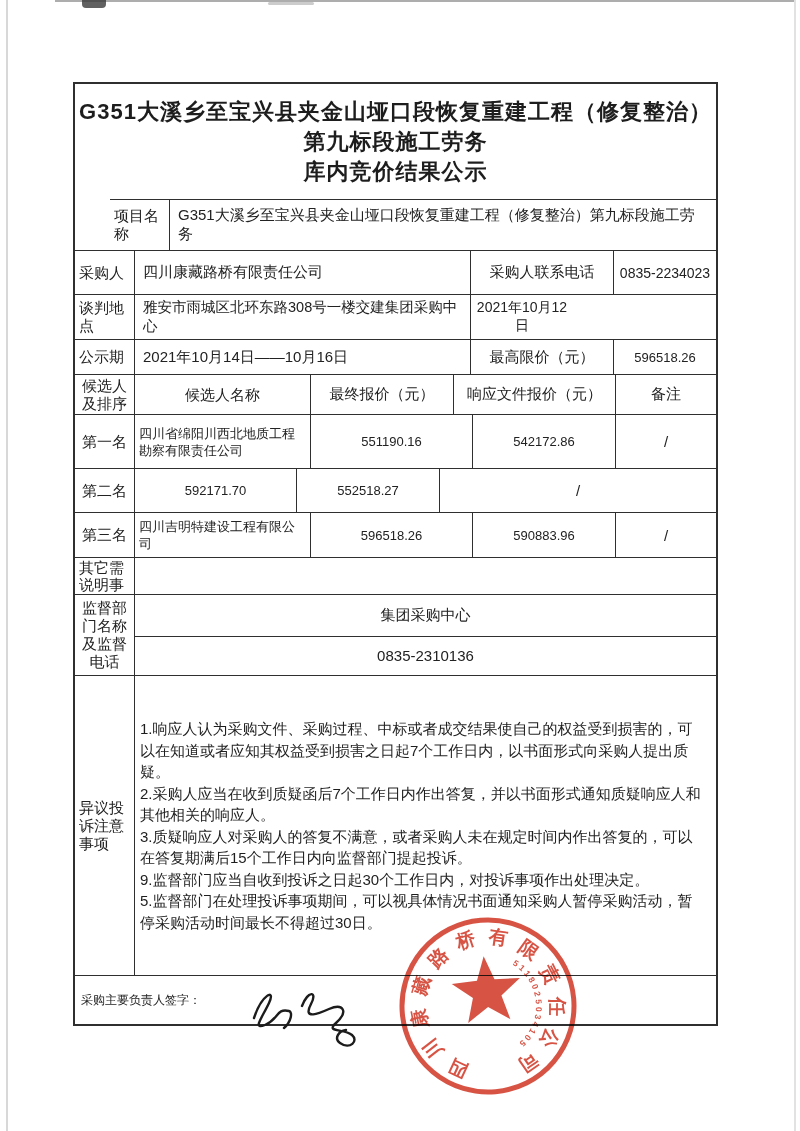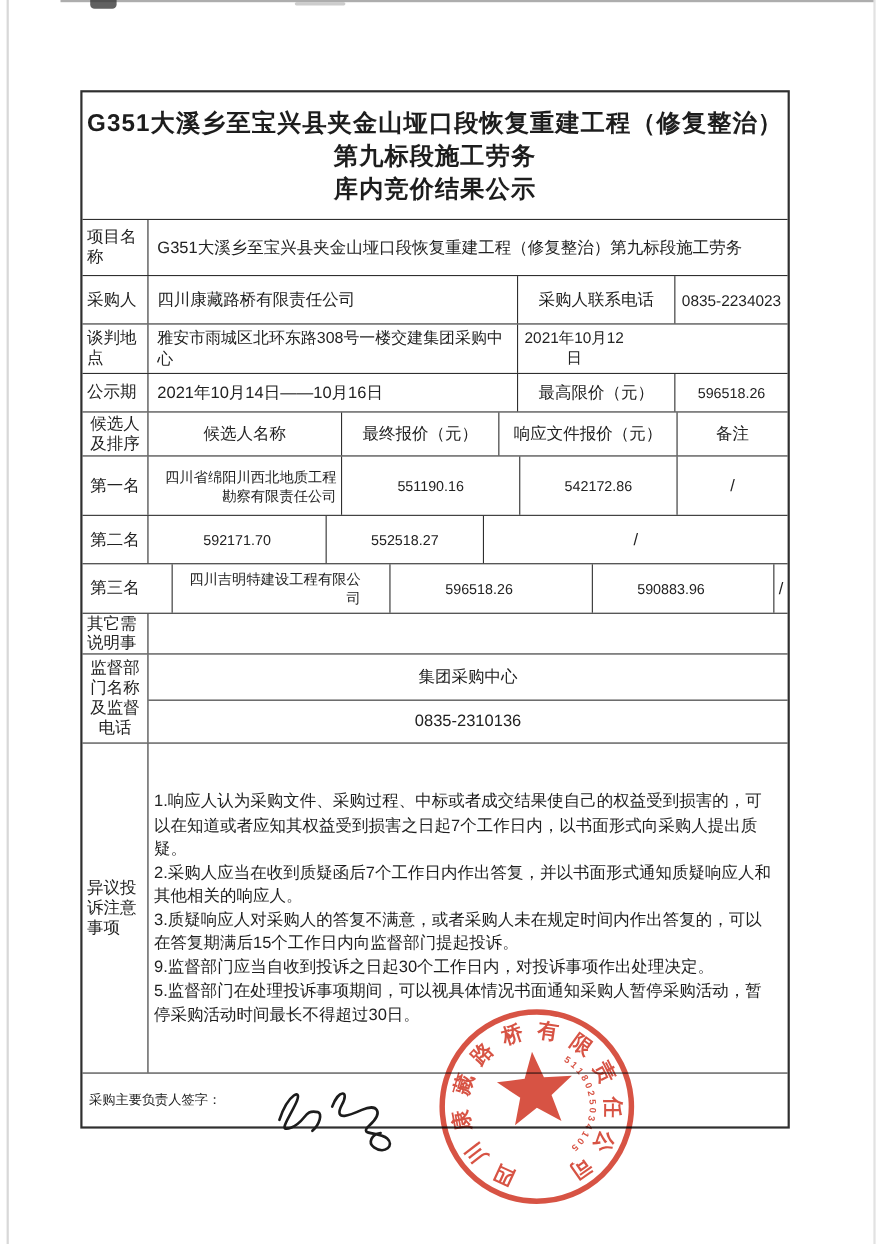--- a/index.html
+++ b/index.html
@@ -31,21 +31,21 @@
   .label-col{flex:0 0 59px;width:59px;padding:2px 4px;font-size:15px;line-height:18px;white-space:pre-line;}
   .val{flex:1 1 auto;padding:2px 8px;font-size:15px;}
   .lab2{flex:0 0 143px;width:143px;justify-content:center;font-size:15px;text-align:center;}
   .val2{flex:0 0 103px;width:103px;justify-content:center;font-size:14px;text-align:center;}
   .title-block{
     height:115px;display:flex;flex-direction:column;justify-content:center;
     font-weight:bold;font-size:22px;line-height:30px;letter-spacing:1px;color:#1d1d1d;
   }
   
   .c-rank{flex:0 0 59px;width:59px;justify-content:center;font-size:15px;text-align:center;white-space:pre-line;line-height:18px;}
-  .c-name{flex:0 0 176px;width:176px;justify-content:center;text-align:right;font-size:13px;line-height:17px;padding:2px 4px;}
+  .c-name{flex:0 0 176px;width:176px;justify-content:center;text-align:left;font-size:13px;line-height:17px;padding:2px 4px;}
   .c-doc{flex:0 0 162px;width:162px;justify-content:center;font-size:13px;text-align:center;}
   .c-fin{flex:0 0 143px;width:143px;justify-content:center;font-size:13px;text-align:center;}
   .c-rem{flex:1 1 auto;justify-content:center;font-size:15px;text-align:center;}
   .c-head{font-size:15px;}
   
   .sup-wrap{flex:1 1 auto;display:flex;flex-direction:column;border-left:1.5px solid #2f2f2f;box-sizing:border-box;}
   .sup-sub{flex:1 1 auto;display:flex;align-items:center;justify-content:center;font-size:15px;}
   .sup-sub + .sup-sub{border-top:1.5px solid #2f2f2f;}
   
   .obj-content{flex:1 1 auto;display:flex;flex-direction:column;justify-content:center;padding:8px 10px 8px 5px;font-size:15px;line-height:21.5px;color:#1e1e1e;}
@@ -71,21 +71,21 @@
 <div class="doc-table">
 
   <div class="row first">
     <div class="cell nb title-block" style="flex:1 1 auto;">
       <div>G351大溪乡至宝兴县夹金山垭口段恢复重建工程（修复整治）</div>
       <div>第九标段施工劳务</div>
       <div>库内竞价结果公示</div>
     </div>
   </div>
 
-  <div class="row" style="height:51px;">
+  <div class="row" style="height:51px;margin-left:35px;">
     <div class="cell nb label-col">项目名
 称</div>
     <div class="cell val">G351大溪乡至宝兴县夹金山垭口段恢复重建工程（修复整治）第九标段施工劳务</div>
   </div>
 
   <div class="row" style="height:44px;">
     <div class="cell nb label-col">采购人</div>
     <div class="cell val" style="flex:0 0 336px;width:336px;">四川康藏路桥有限责任公司</div>
     <div class="cell lab2">采购人联系电话</div>
     <div class="cell val2">0835-2234023</div>
@@ -122,21 +122,21 @@
     <div class="cell c-rem">/</div>
   </div>
 
   <div class="row" style="height:44px;">
     <div class="cell nb c-rank">第二名</div>
     <div class="cell c-doc">592171.70</div>
     <div class="cell c-fin">552518.27</div>
     <div class="cell c-rem">/</div>
   </div>
 
-  <div class="row" style="height:45px;gap:22px;">
+  <div class="row" style="height:45px;">
     <div class="cell nb c-rank">第三名</div>
     <div class="cell c-name">四川吉明特建设工程有限公司</div>
     <div class="cell c-doc">596518.26</div>
     <div class="cell c-fin">590883.96</div>
     <div class="cell c-rem">/</div>
   </div>
 
   <div class="row" style="height:37px;">
     <div class="cell nb label-col" style="line-height:17px;">其它需
 说明事</div>

